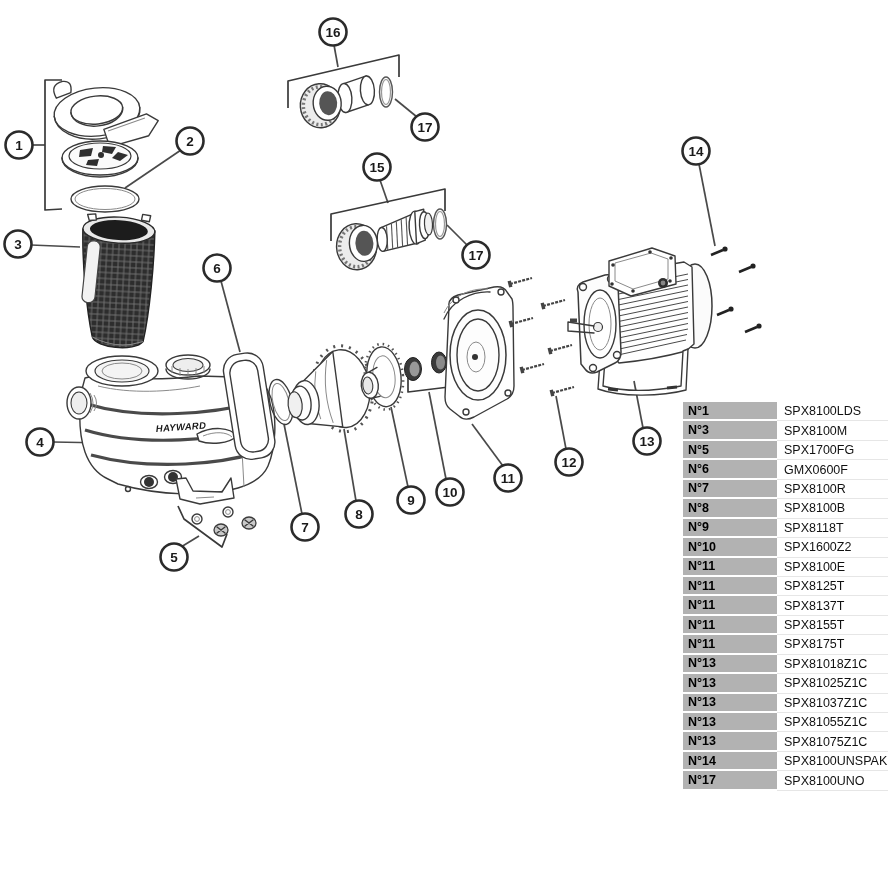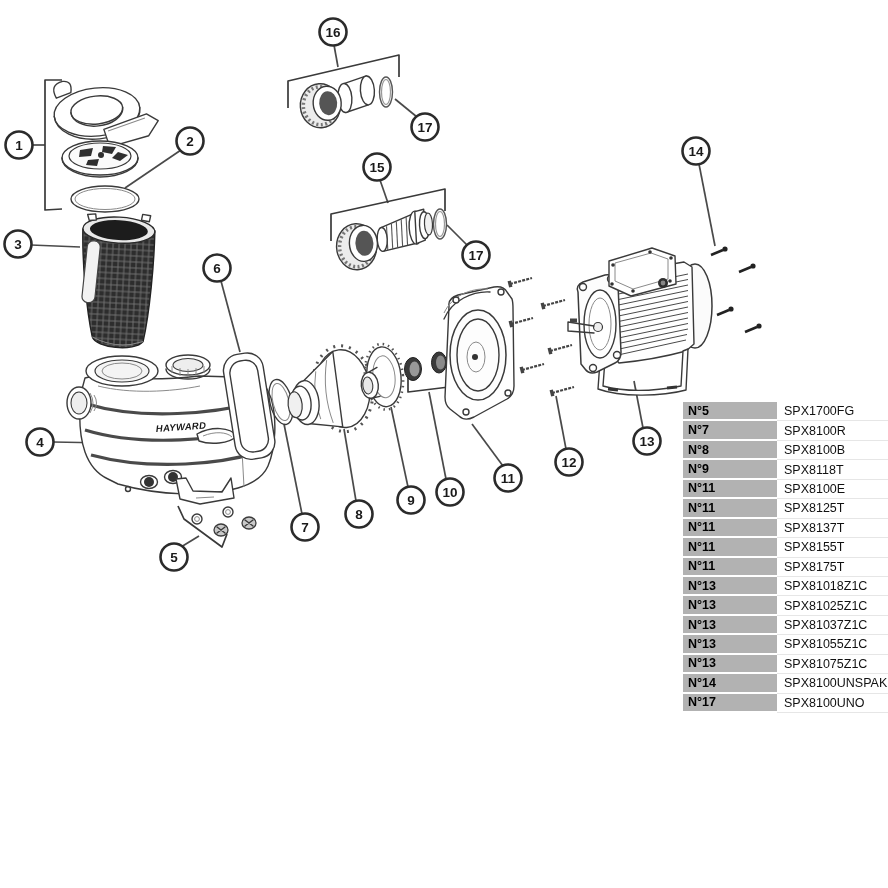--- a/index.html
+++ b/index.html
@@ -396,36 +396,52 @@
         <text x="425" y="132">17</text>
       </g>
   <g class="co">
         <circle cx="476" cy="255" r="13.5"></circle>
         <text x="476" y="260">17</text>
       </g>
 </svg>
 
   <div class="parts-table">
       <div class="trow">
+        <div class="tref">N°1</div>
+        <div class="tpart">SPX8100LDS</div>
+      </div>
+      <div class="trow">
+        <div class="tref">N°3</div>
+        <div class="tpart">SPX8100M</div>
+      </div>
+      <div class="trow">
         <div class="tref">N°5</div>
         <div class="tpart">SPX1700FG</div>
       </div>
       <div class="trow">
+        <div class="tref">N°6</div>
+        <div class="tpart">GMX0600F</div>
+      </div>
+      <div class="trow">
         <div class="tref">N°7</div>
         <div class="tpart">SPX8100R</div>
       </div>
       <div class="trow">
         <div class="tref">N°8</div>
         <div class="tpart">SPX8100B</div>
       </div>
       <div class="trow">
         <div class="tref">N°9</div>
         <div class="tpart">SPX8118T</div>
       </div>
       <div class="trow">
+        <div class="tref">N°10</div>
+        <div class="tpart">SPX1600Z2</div>
+      </div>
+      <div class="trow">
         <div class="tref">N°11</div>
         <div class="tpart">SPX8100E</div>
       </div>
       <div class="trow">
         <div class="tref">N°11</div>
         <div class="tpart">SPX8125T</div>
       </div>
       <div class="trow">
         <div class="tref">N°11</div>
         <div class="tpart">SPX8137T</div>

